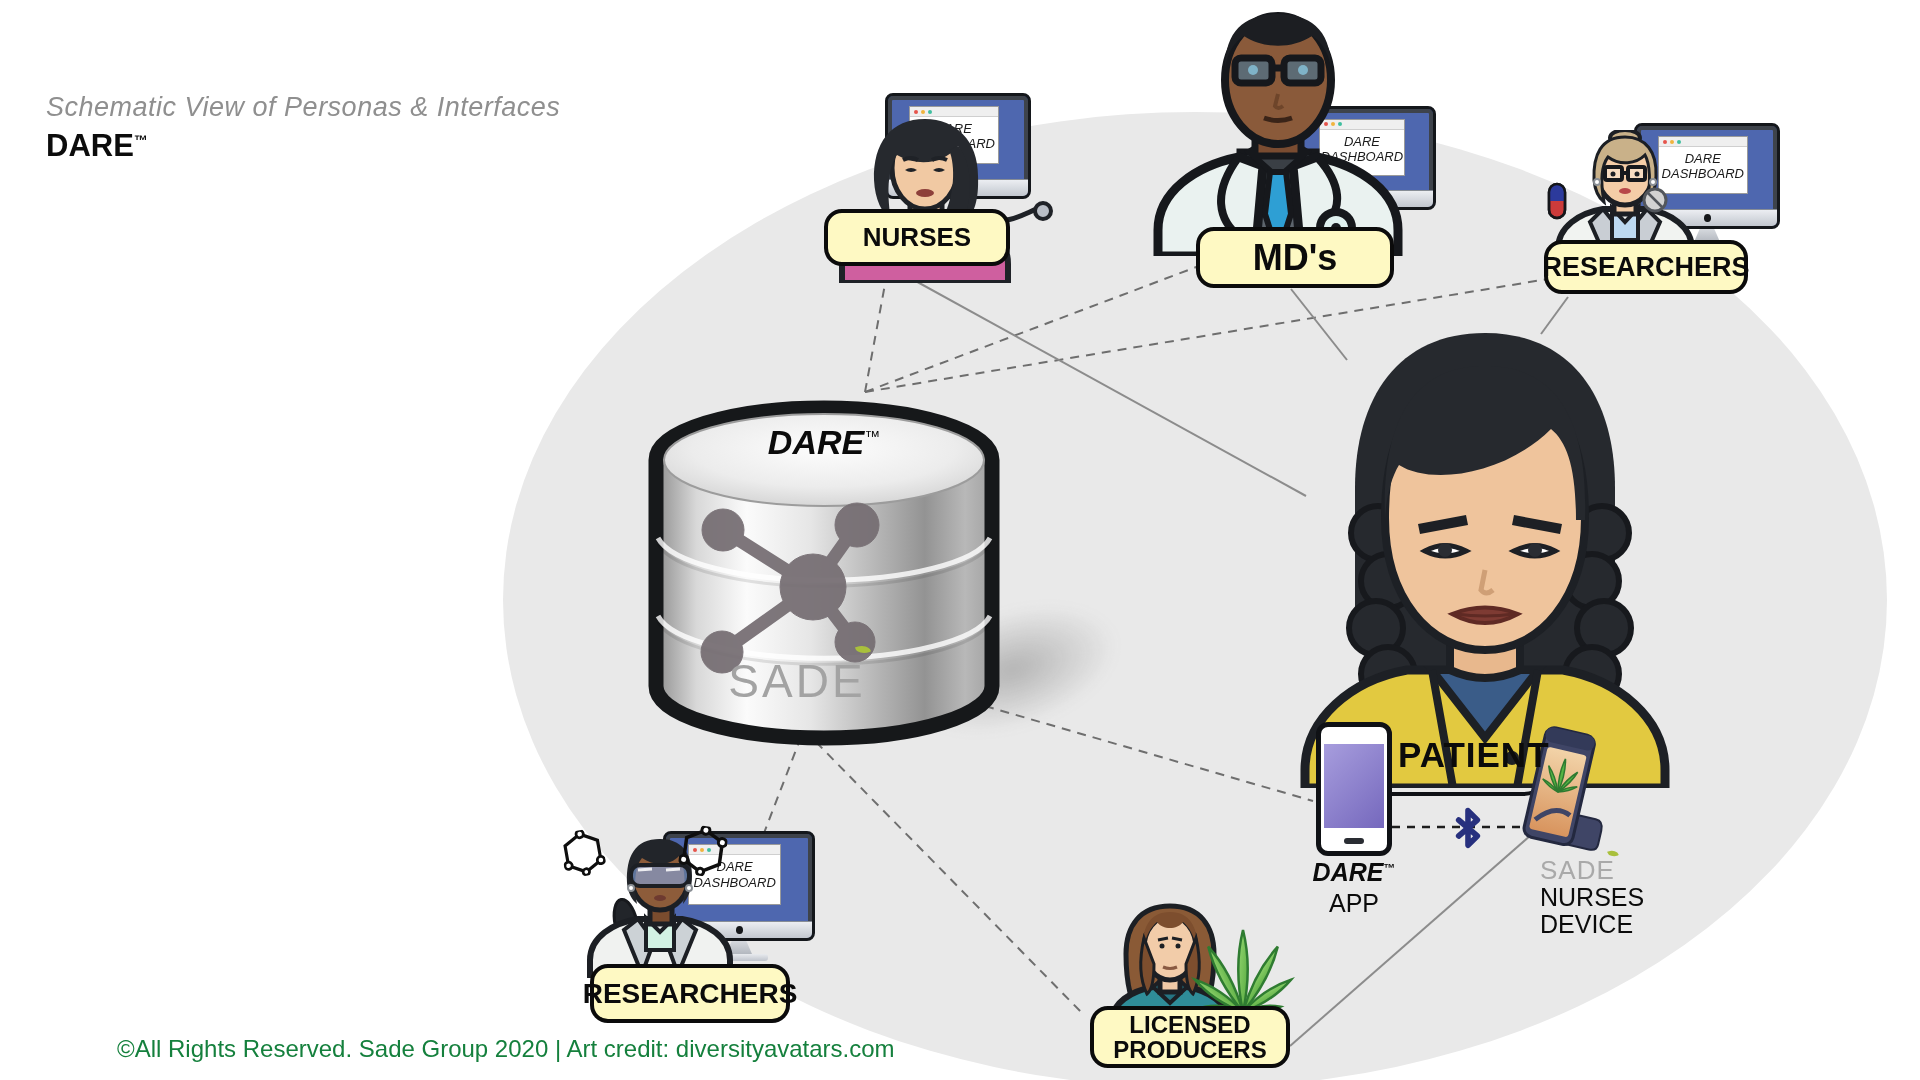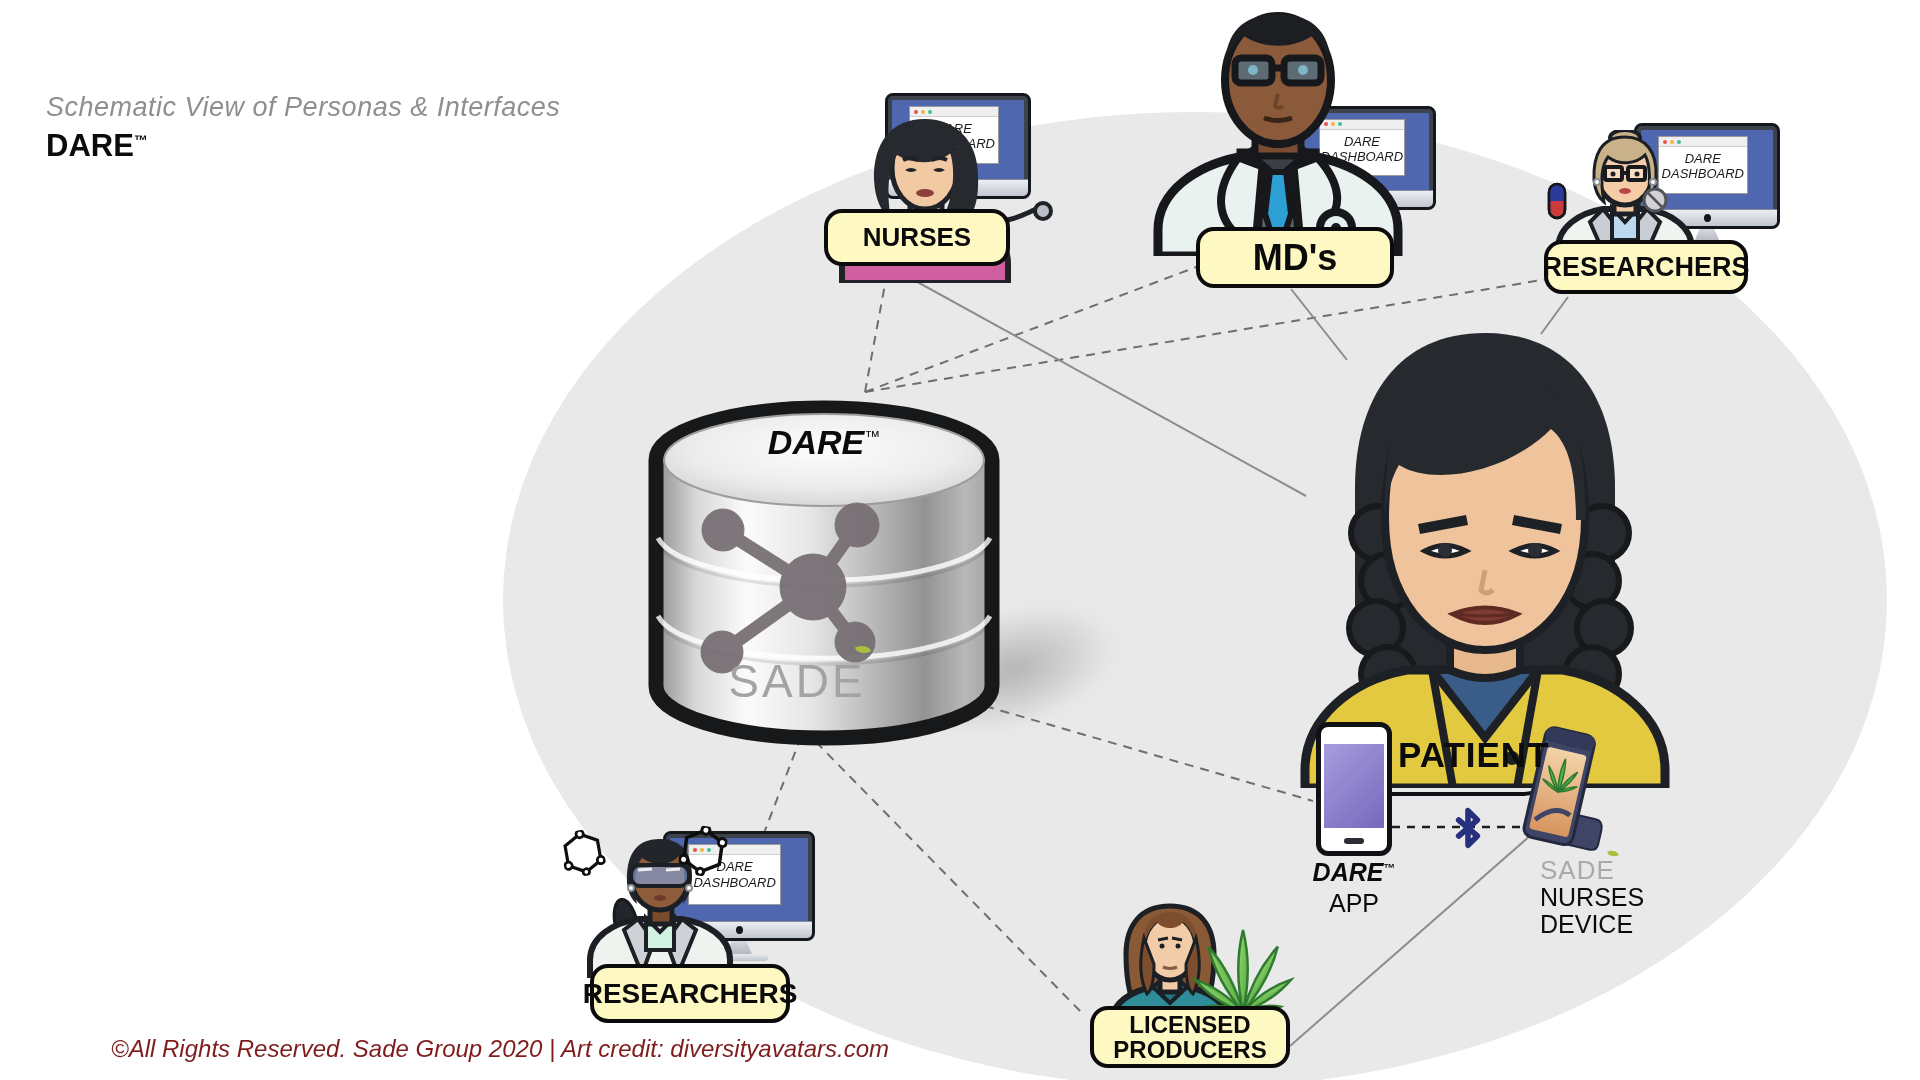--- a/index.html
+++ b/index.html
@@ -16,21 +16,21 @@
   .lines { left:0; top:0; z-index:2; }
 
   
   .header { left:46px; top:92px; width:560px; text-align:left; z-index:6; }
   .header .subtitle { font-size:27px; font-style:italic; color:#8f8f8f; letter-spacing:.5px; }
   .header .brand { font-size:31px; font-weight:bold; color:#0c0c0c; margin-top:5px; }
   .header .brand sup { font-size:14px; font-weight:bold; }
   .header .title { font-size:28px; color:#6b6b6b; margin-top:3px; }
 
   
-  .footer { left:111px; top:1035px; font-size:24px; color:#7f1d1d; z-index:6;font-style:italic; }
+  .footer { left:117px; top:1035px; font-size:24px; color:#15803d; z-index:6; }
 
   
   .db-wrap { left:640px; top:398px; width:368px; height:352px; z-index:3; }
   .db-shadow { left:905px; top:612px; width:215px; height:115px; z-index:1;
                background:radial-gradient(closest-side, rgba(100,100,100,.40), rgba(120,120,120,0));
                transform:rotate(-18deg); filter:blur(6px); }
   .db-title { position:absolute; left:0; top:20px; width:100%; text-align:center; z-index:2;
               font-size:34px; font-style:italic; color:#0b0b0b; line-height:38px; }
   .db-title .b { font-weight:bold; }
   .db-title sup { font-size:16px; font-style:normal; }

